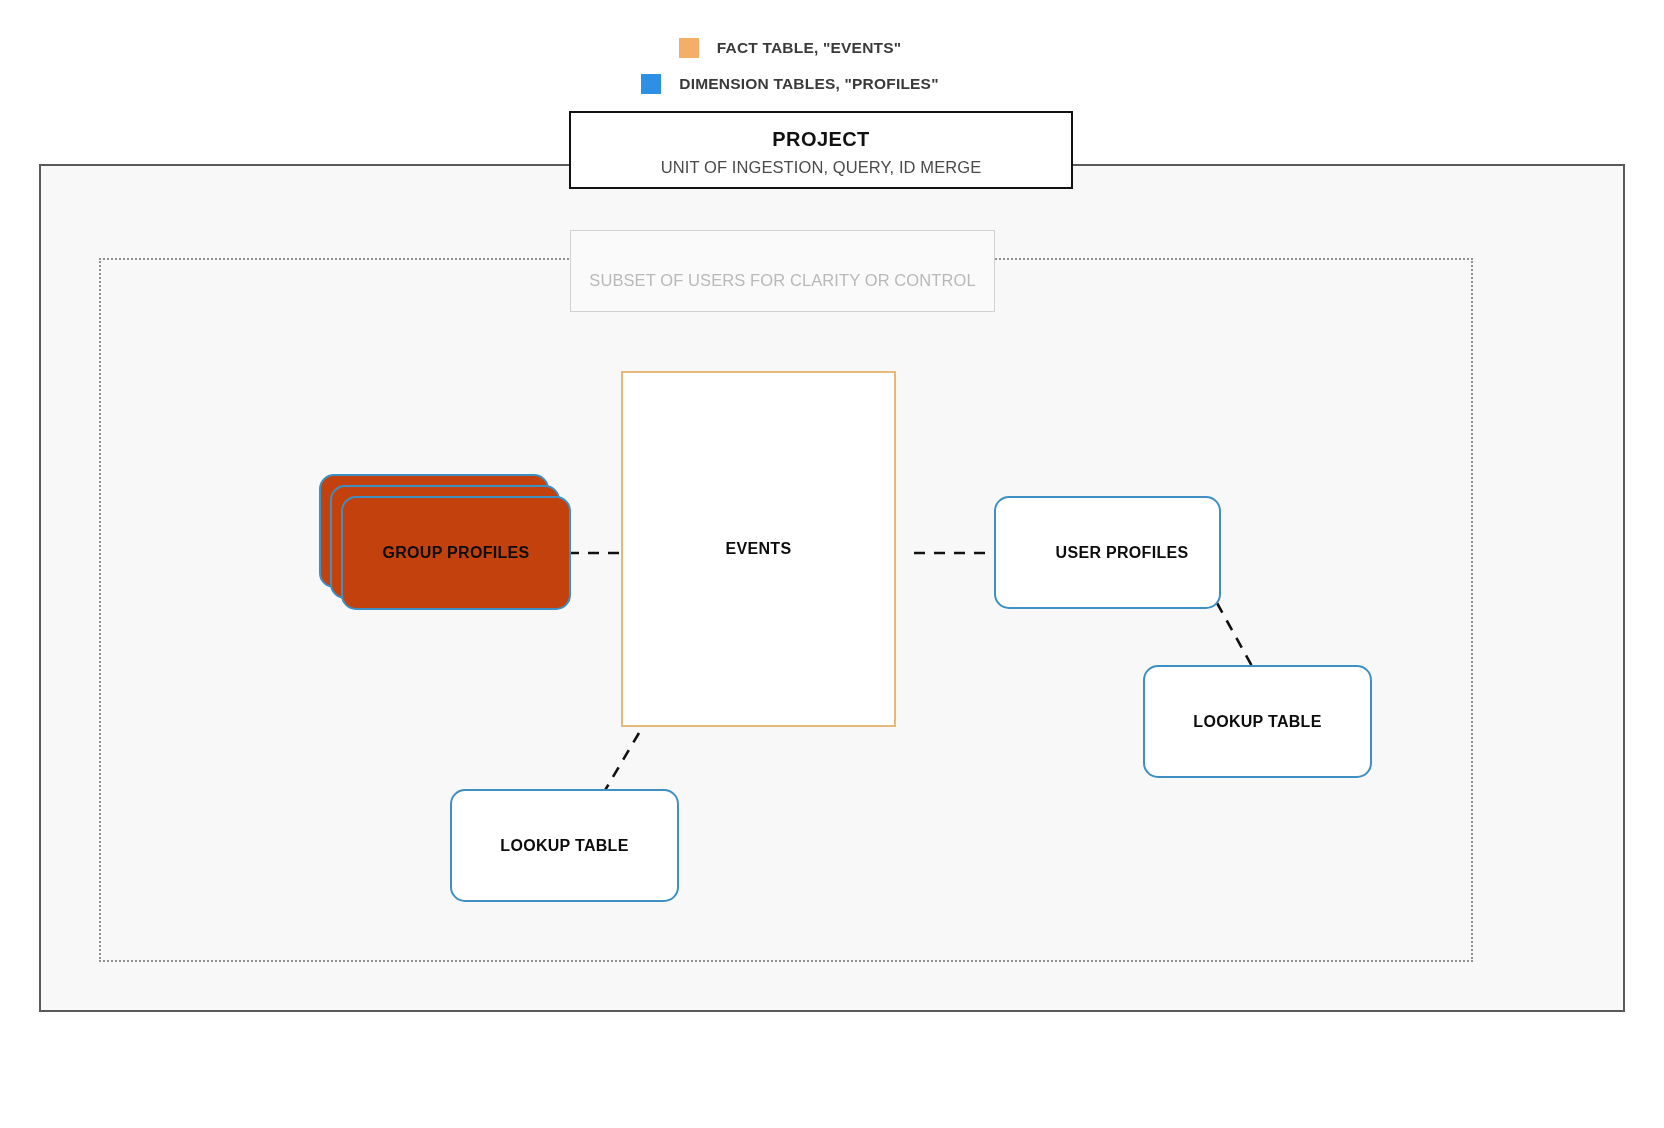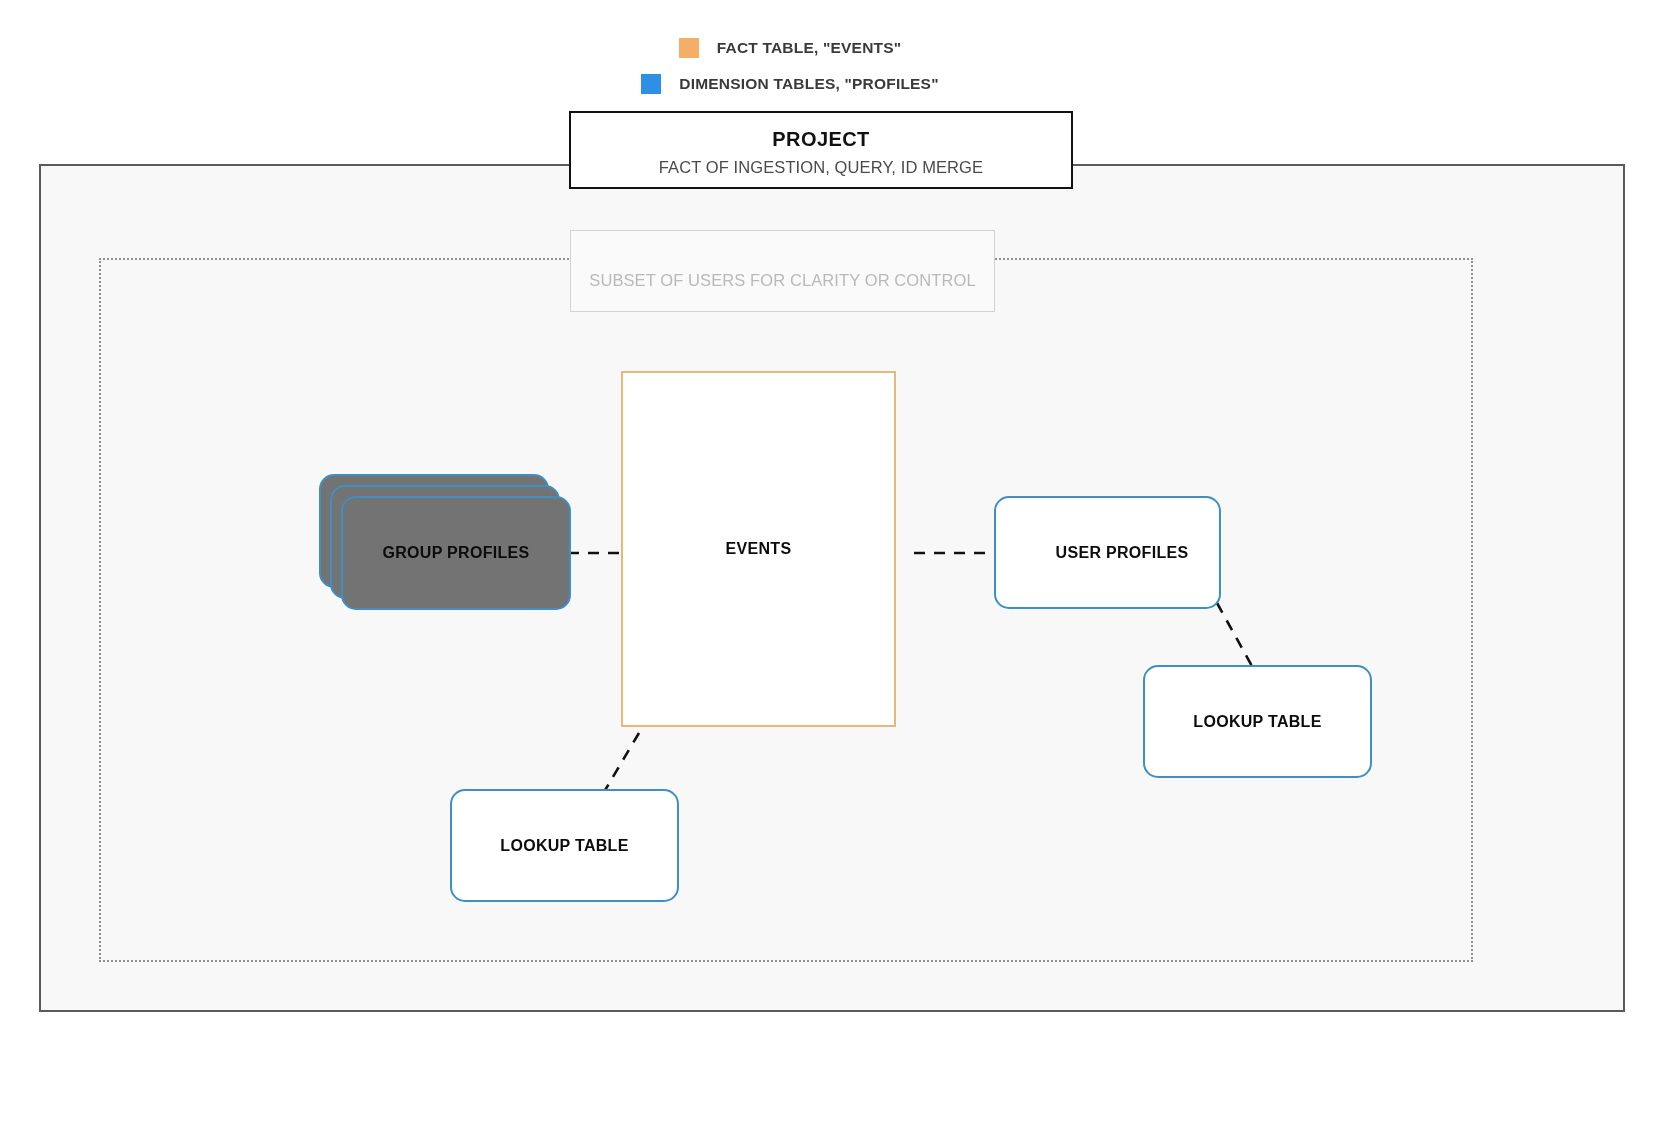--- a/index.html
+++ b/index.html
@@ -171,21 +171,21 @@
     width: 252px;
     height: 136px;
   }
   .stack-card {
     position: absolute;
     box-sizing: border-box;
     width: 230px;
     height: 114px;
     border: 2.5px solid #3e8fc4;
     border-radius: 15px;
-    background: #737373;
+    background: #c2410c;
   }
   #stack-card-back  { left: 0px;  top: 0px;  }
   #stack-card-mid   { left: 11px; top: 11px; }
   #stack-card-front {
     left: 22px;
     top: 22px;
     display: flex;
     align-items: center;
     justify-content: center;
   }
@@ -252,18 +252,18 @@
 <div class="node node-blue" id="node-lookup-right" style="border-color: rgb(62, 143, 196);">
   <span class="node-label">LOOKUP TABLE</span>
 </div>
 
 <div class="node node-blue" id="node-lookup-left" style="border-color: rgb(62, 143, 196);">
   <span class="node-label">LOOKUP TABLE</span>
 </div>
 
 <div class="label-box" id="project-label">
   <div class="label-title">PROJECT</div>
-  <div class="label-sub">FACT OF INGESTION, QUERY, ID MERGE</div>
+  <div class="label-sub">UNIT OF INGESTION, QUERY, ID MERGE</div>
 </div>
 
 <div class="label-box" id="dataview-label">
   <div class="label-sub">SUBSET OF USERS FOR CLARITY OR CONTROL</div>
 </div>
 
 </body></html>

